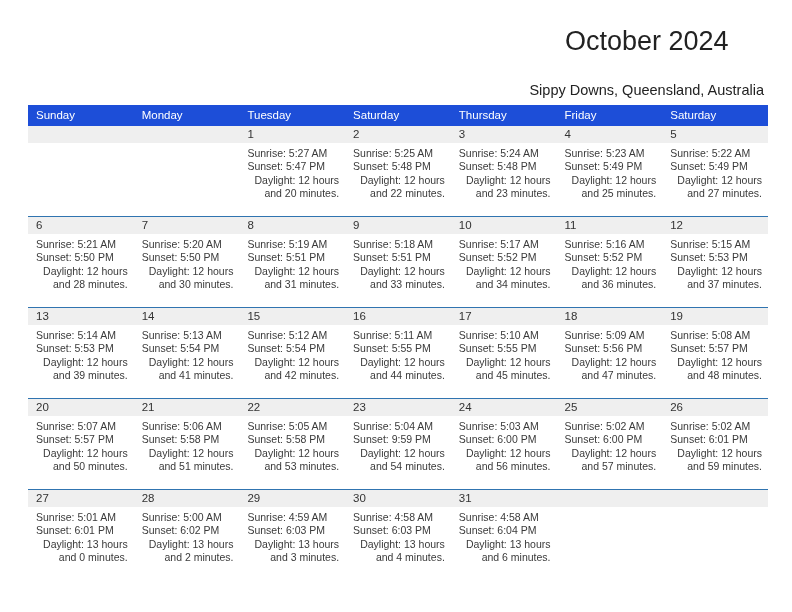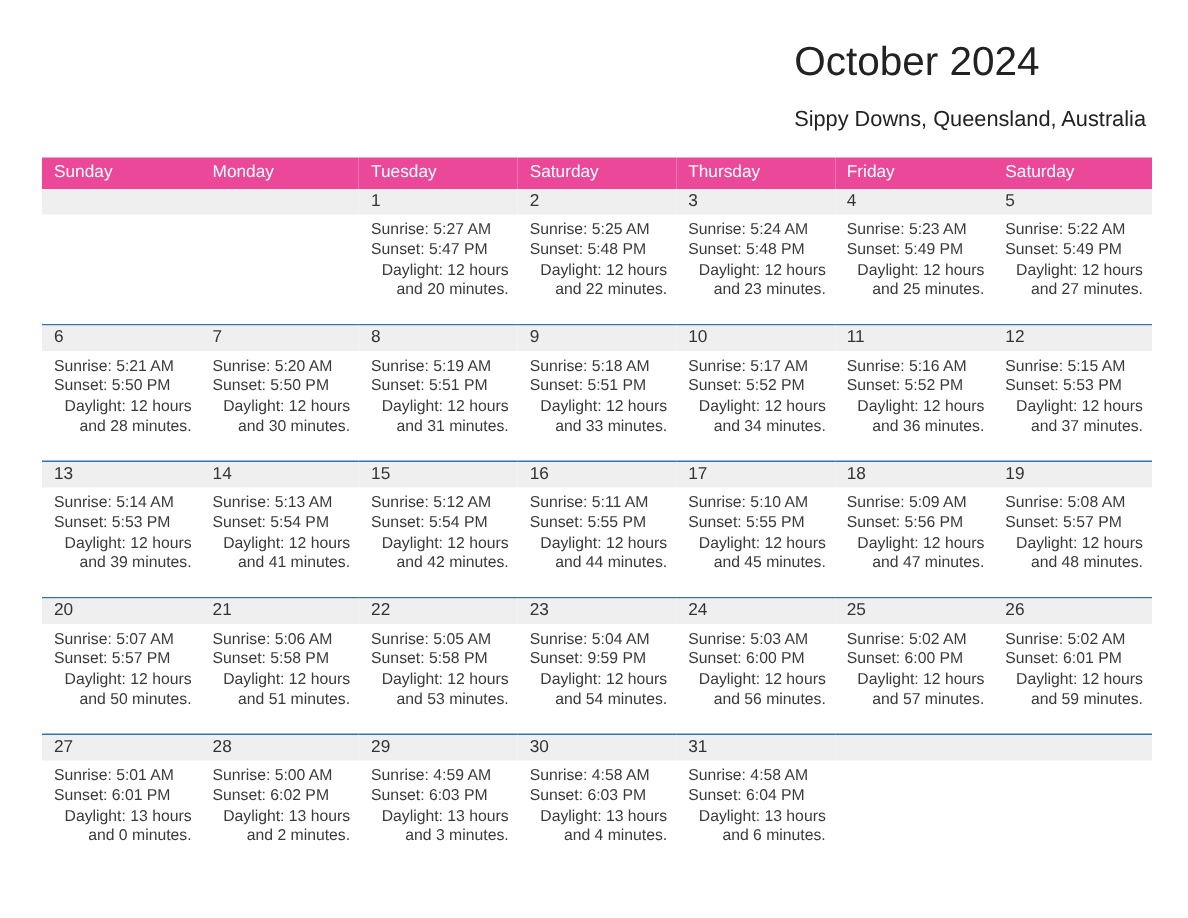--- a/index.html
+++ b/index.html
@@ -63,51 +63,51 @@
     top: 2px;
     width: 0;
     height: 0;
     border-top: 18px solid #1d72b8;
     border-right: 26px solid transparent;
   }
   .title-block {
     position: absolute;
     right: 0;
     top: 0;
-    text-align: left;
+    text-align: center;
   }
   .cal-title {
     font-size: 27px;
     color: #222222;
     line-height: 34px;
     white-space: nowrap;
     font-weight: normal;
     margin: 0;
   }
   .cal-subtitle {
     font-size: 14.5px;
     color: #222222;
     line-height: 20px;
-    margin-top: 12px;
+    margin-top: 22px;
     white-space: nowrap;
   }
 
   
   .calendar {
     position: absolute;
     left: 28px;
     top: 105px;
     width: 740px;
     border-collapse: collapse;
     table-layout: fixed;
   }
   .calendar col { width: 105.71px; }
 
   thead th {
-    background: #ec4899;
+    background: #1d4ed8;
     color: #ffffff;
     font-size: 11.5px;
     font-weight: normal;
     text-align: left;
     padding: 4px 0 5px 8px;
     height: 11px;
     line-height: 12px;
     border: none;
   }
 

